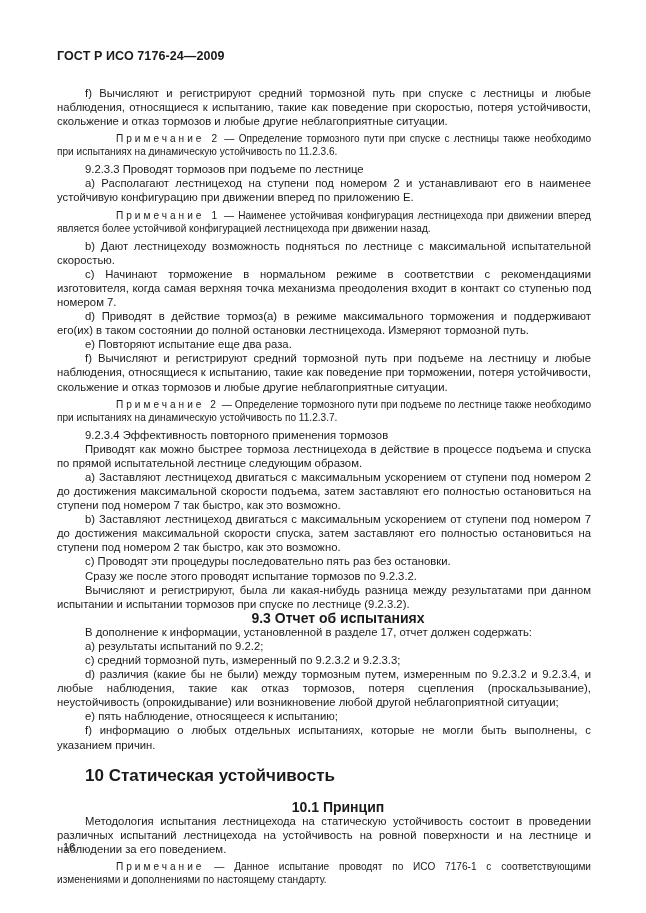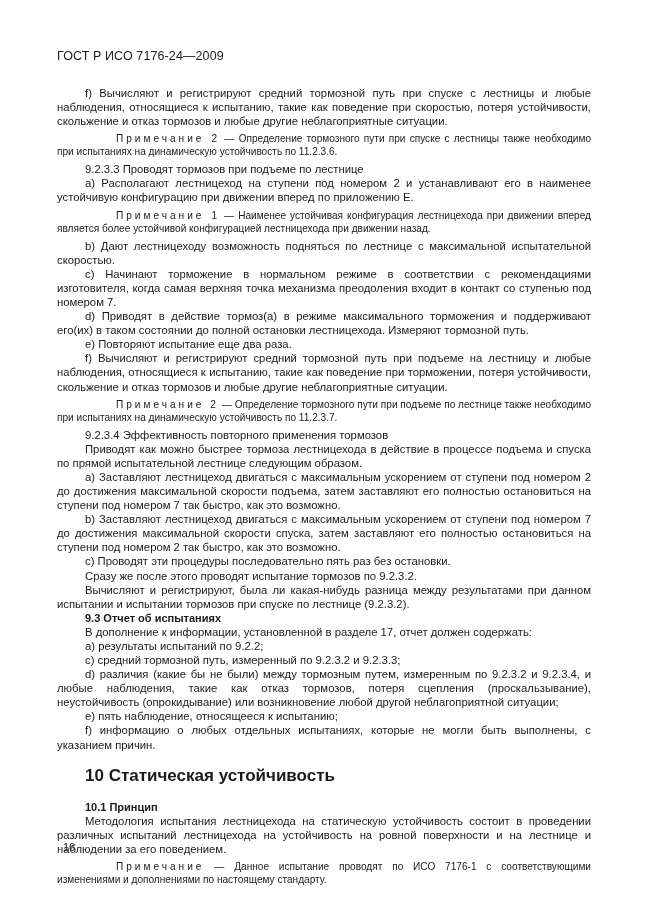--- a/index.html
+++ b/index.html
@@ -4,32 +4,32 @@
 <style>
   html, body { margin: 0; padding: 0; background: #ffffff; }
   body { width: 646px; height: 913px; position: relative; overflow: hidden; }
   .page {
     position: absolute; left: 57px; top: 0; width: 534px;
     font-family: "Liberation Sans", sans-serif;
     color: #1a1a1a;
   }
   .header {
     position: absolute; left: 0; top: 49px;
-    font-weight: normal; font-size: 12.5px; letter-spacing: 0.1px;
+    font-weight: bold; font-size: 12.5px; letter-spacing: 0.1px;
   }
   .body-text { position: absolute; left: 0; top: 86px; width: 534px; }
   p { margin: 0; font-size: 11.3px; line-height: 14.1px; text-align: justify; }
   p.ind { text-indent: 28px; }
   p.note { font-size: 10.1px; line-height: 13px; text-indent: 28px; margin-top: 4px; margin-bottom: 4px; }
   .spaced { letter-spacing: 3px; margin-left: 31px; }
   h2 {
     margin: 14px 0 14px 0; font-size: 17px; font-weight: bold; text-indent: 28px;
   }
   h3 {
-    margin: 0; font-size: 11px; font-weight: bold; text-indent: 28px; line-height: 14px;
+    margin: 0; font-size: 14px; font-weight: bold; text-indent: 28px; line-height: 14px; text-align: center;
   }
   .pagenum { position: absolute; left: 6px; top: 841px; font-size: 11px; }
 </style>
 </head>
 <body>
 
 <div class="page">
   <div class="header">ГОСТ Р ИСО 7176-24—2009</div>
 
   <div class="body-text">

